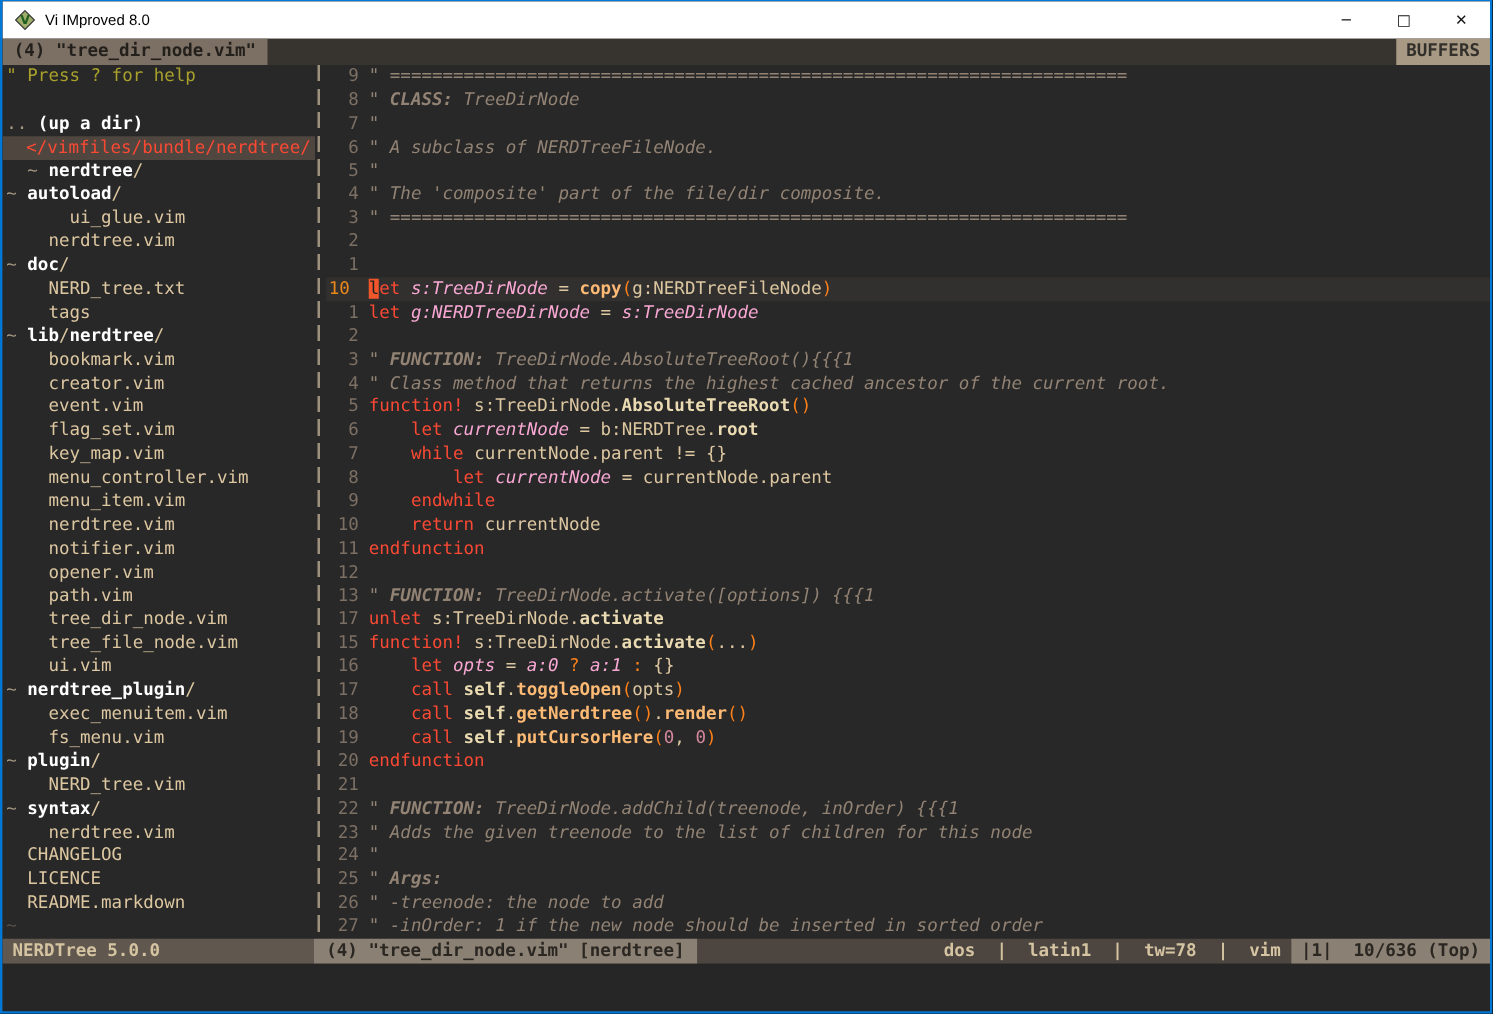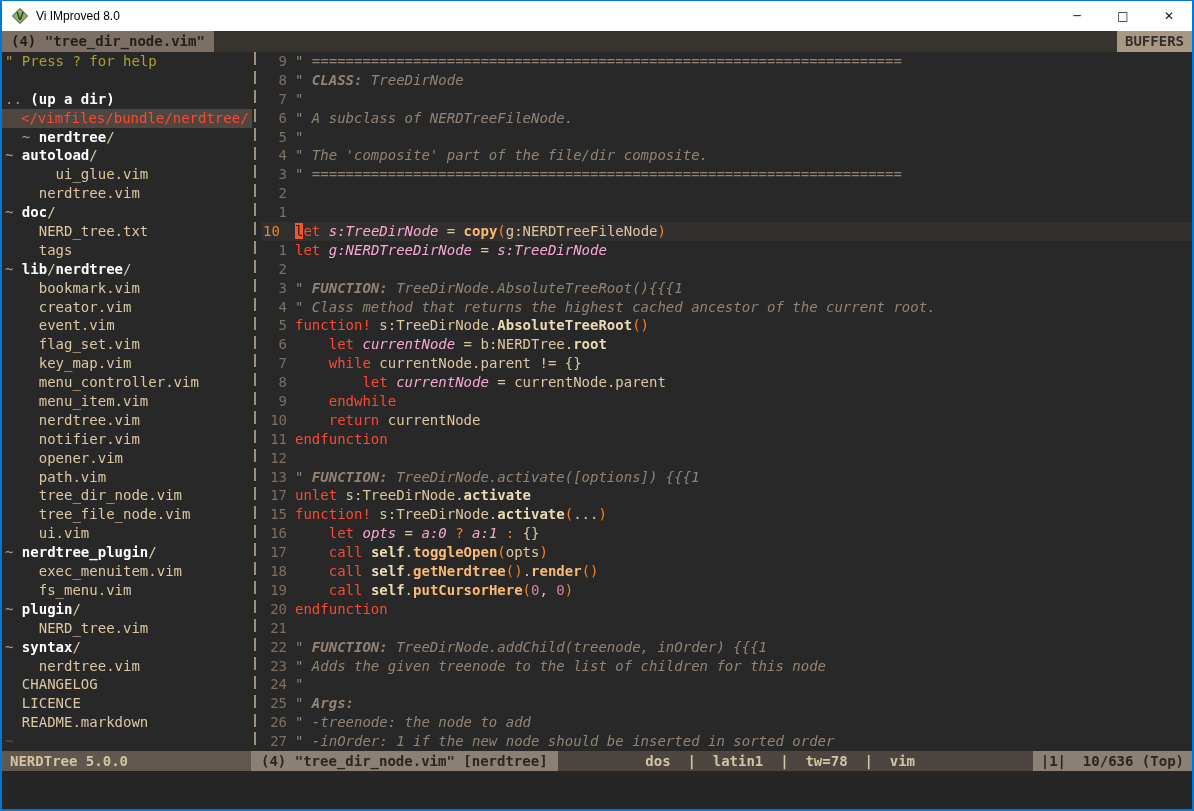--- a/index.html
+++ b/index.html
@@ -50,21 +50,21 @@
   .s-dim{color:#a89984;}
   .s-dir{color:#ffffff;font-weight:bold;}
   .s-file{color:#ddc7a1;}
   .s-red{color:#fb4934;}
   .s-tilde{color:#565049;}
   
   #statusbar{height:20px;display:flex;flex:0 0 auto;font-size:14px;font-weight:bold;
     line-height:20px;white-space:pre;}
   #status-left{width:249px;flex:0 0 auto;background:#60574e;color:#d5c4a1;padding-left:8px;}
   #status-buffer{background:#8a8073;color:#2a2621;padding:0 10px;}
-  #status-fill{flex:1 1 auto;background:#4c4540;color:#d5c4a1;text-align:center;padding-right:30px;}
+  #status-fill{flex:1 1 auto;background:#4c4540;color:#d5c4a1;text-align:right;padding-right:8px;}
   #status-pos{background:#8a8073;color:#2a2621;padding:0 8px;}
   
   #cmdline{flex:1 1 auto;background:#262626;}
 </style>
 </head>
 <body>
 
 <div id="window">
 
   <div id="titlebar">

